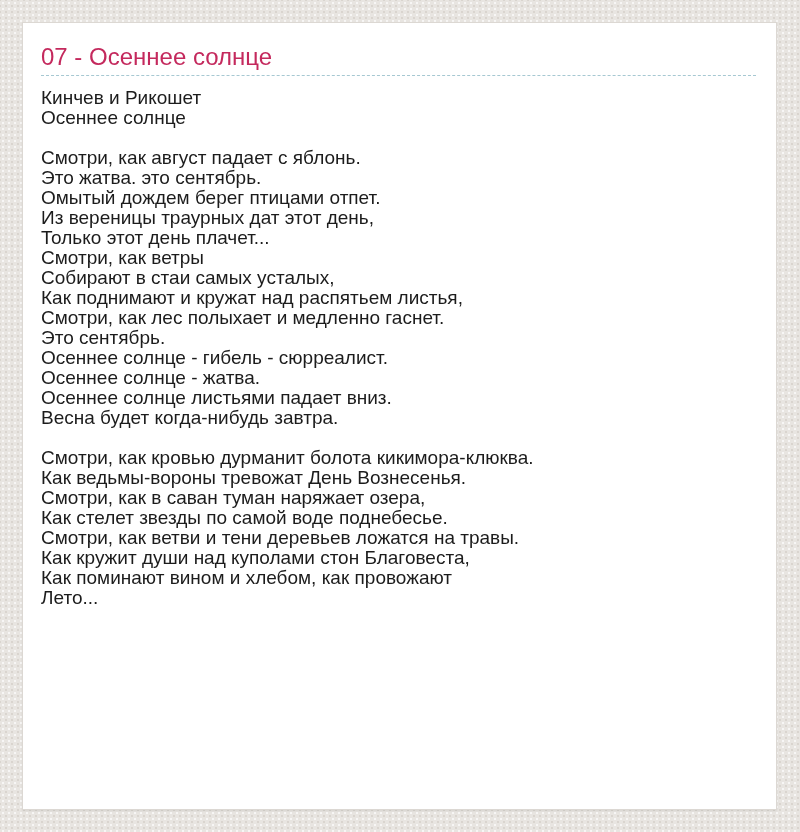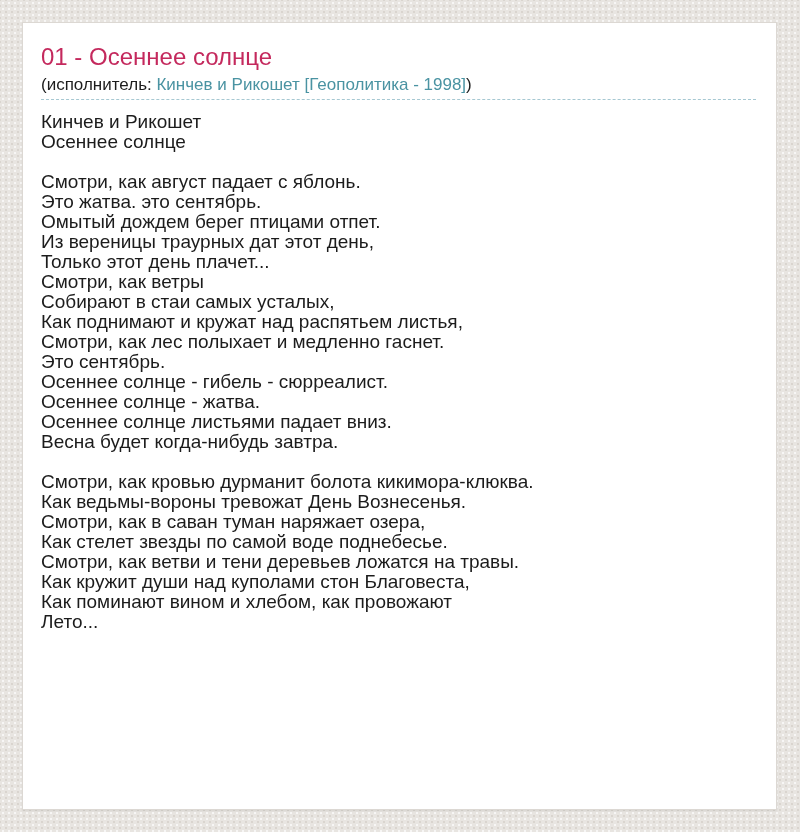--- a/index.html
+++ b/index.html
@@ -61,22 +61,21 @@
     font-size: 19px;
     line-height: 20px;
     color: var(--text);
     white-space: pre-line;
   }
 </style>
 </head>
 <body>
 
 <div class="card">
-  <h1 class="title">01 - Осеннее солнце</h1>
-  <p class="artist-line"><span>(исполнитель: </span><a class="artist-link">Кинчев и Рикошет [Геополитика - 1998]</a><span>)</span></p>
+  <h1 class="title">07 - Осеннее солнце</h1>
   <div class="separator"></div>
   <div class="lyrics">Кинчев и Рикошет
 Осеннее солнце
 
 Смотри, как август падает с яблонь.
 Это жатва. это сентябрь.
 Омытый дождем берег птицами отпет.
 Из вереницы траурных дат этот день,
 Только этот день плачет...
 Смотри, как ветры

